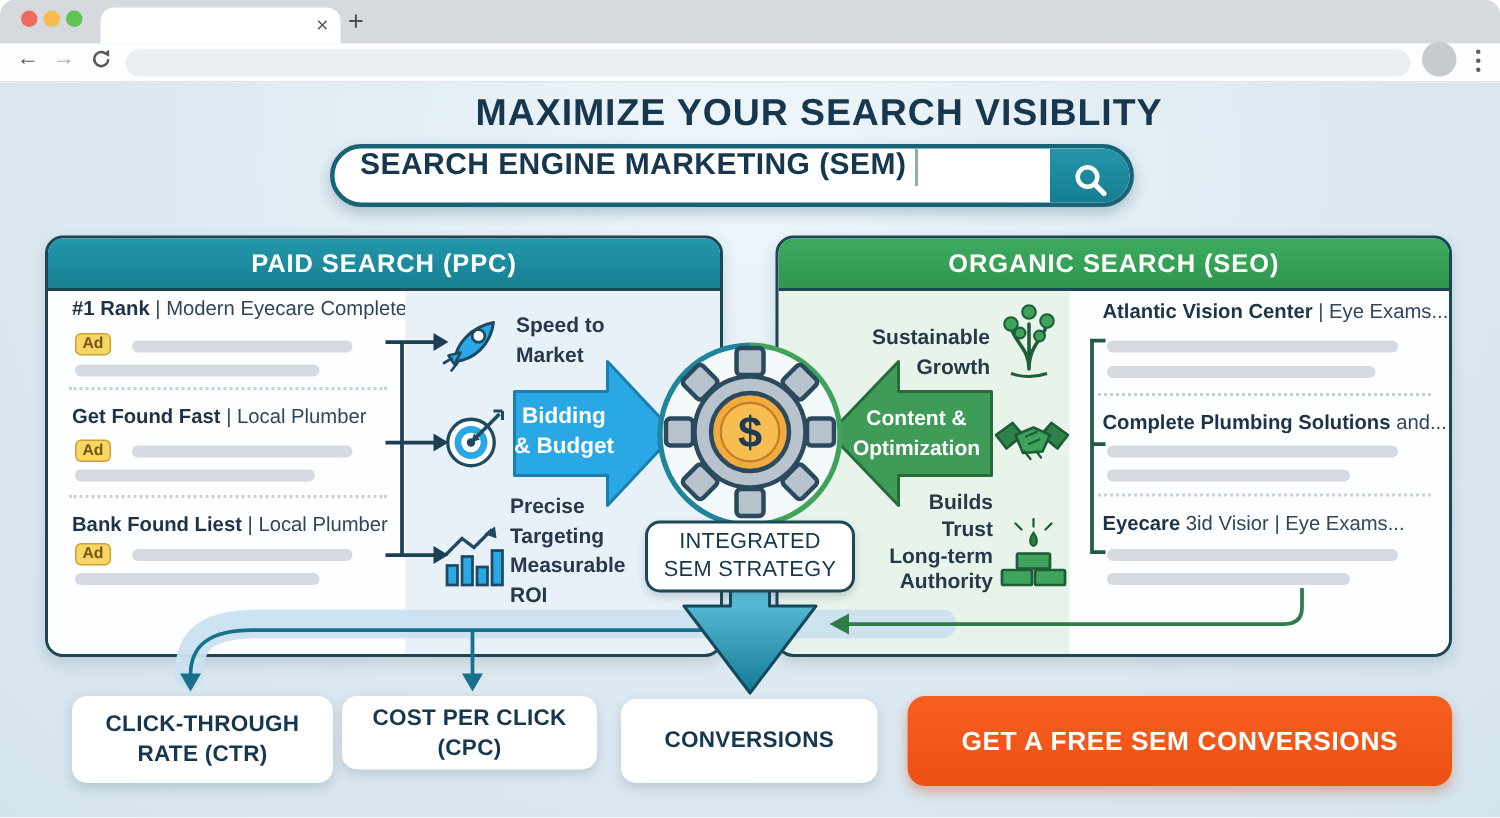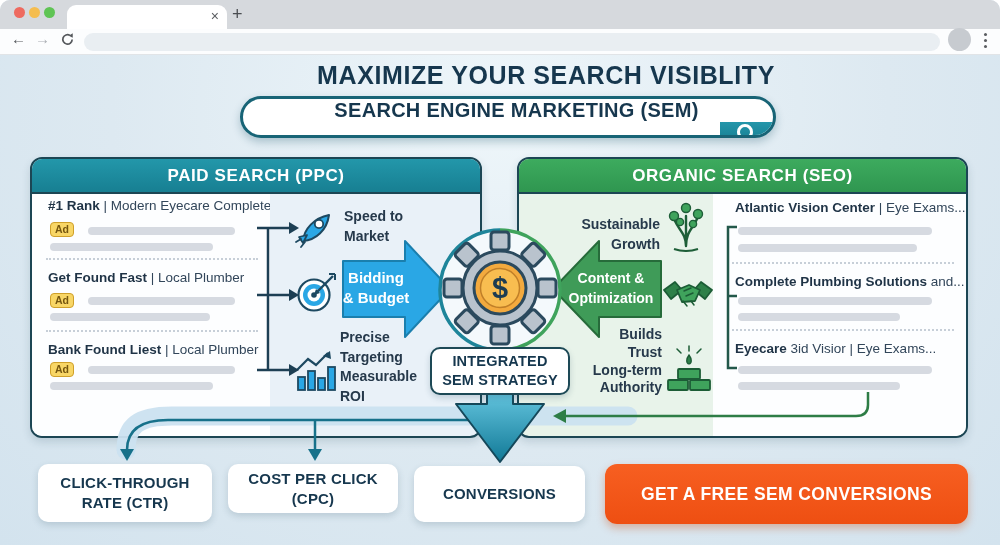--- a/index.html
+++ b/index.html
@@ -21,23 +21,23 @@
   .addressbar { position:absolute; left:84px; top:33px; width:856px; height:18px;
                 background:#e9eef2; border-radius:10px; font-size:11px; color:#5a6b77; padding:2px 10px; }
   .avatar { position:absolute; left:948px; top:28px; width:23px; height:23px; border-radius:50%; background:#c7cbd0; }
   .menu-dots { position:absolute; left:984px; top:33px; width:4px; }
   .menu-dots i { display:block; width:3px; height:3px; border-radius:50%; background:#5a5d61; margin:0 0 3px 0; }
   
   .abs { position:absolute; }
   .pre { white-space:pre-line; }
   .page-title { left:0; top:61px; width:1000px; text-align:center; font-size:25px; font-weight:bold;
                 letter-spacing:.6px; color:#16374e;margin-left:46px; }
-  .searchbar { left:240px; top:96px; width:536px; height:42px; background:#fff;
+  .searchbar { left:220px; top:96px; width:536px; height:42px; background:#fff;
                border:3px solid #186476; border-radius:23px; box-shadow:0 4px 9px rgba(23,80,100,.28);
-               display:flex; align-items:center; overflow:hidden;flex-direction:column; }
+               display:flex; align-items:flex-start; overflow:hidden; }
   .search-text { padding-left:17px; font-size:20px; font-weight:bold; letter-spacing:.3px; color:#16374e; white-space:nowrap; }
   .caret { width:2px; height:25px; background:#93aab8; margin-left:6px; }
   .search-btn { margin-left:auto; width:53px; height:42px; border:none;
                 background:linear-gradient(180deg,#2496aa,#14798d); display:flex; align-items:center;
                 justify-content:center; cursor:pointer; }
   .panel { position:absolute; border:2.5px solid #1c4654; border-radius:12px;
            box-shadow:0 4px 9px rgba(30,70,90,.16); overflow:hidden; }
   .panel-h { height:35px; display:flex; align-items:center; justify-content:center; color:#fff;
              font-size:17px; font-weight:bold; letter-spacing:.6px; border-bottom:2px solid #1c4654; }
   .wz { position:absolute; top:35px; bottom:0; background:#fdfeff; }
@@ -48,21 +48,21 @@
   .gl { position:absolute; height:8px; border-radius:4px; background:#d6dae1; }
   .sep { position:absolute; height:0; border-top:2px dotted #c7cfd8; }
   .benefit { position:absolute; font-size:14px; font-weight:bold; color:#26394b; line-height:20px; }
   .arrow-label { position:absolute; text-align:center; color:#fff; font-weight:bold; }
   .metric { position:absolute; background:#fff; border-radius:10px; box-shadow:0 3px 7px rgba(40,70,90,.18);
             display:flex; align-items:center; justify-content:center; text-align:center;
             font-size:15px; font-weight:bold; color:#16374e; line-height:20px; letter-spacing:.2px; }
   .strategy { position:absolute; left:430px; top:347px; width:140px; height:48px; background:#fff;
               border:2.5px solid #1d4956; border-radius:10px; box-shadow:0 3px 6px rgba(30,70,90,.2);
               display:flex; align-items:center; justify-content:center; text-align:center;
-              font-size:14.5px; font-weight:bold; color:#15374e; line-height:19px; letter-spacing:.2px; }
+              font-size:14.5px; font-weight:normal; color:#15374e; line-height:19px; letter-spacing:.2px; }
   .cta { position:absolute; left:605px; top:464px; width:363px; height:60px; border:none; border-radius:12px;
          background:linear-gradient(180deg,#f75f21,#ee4f12); color:#fff; font-family:inherit;
          font-size:17.5px; font-weight:bold; letter-spacing:.4px; cursor:pointer;
          box-shadow:0 4px 8px rgba(200,70,10,.35); }
   svg { display:block; }
   .overlay { position:absolute; left:0; top:0; pointer-events:none; }
 </style>
 </head>
 <body>
 
@@ -290,21 +290,21 @@
   </svg>
 
   <div class="arrow-label pre" style="left:341px;top:268px;width:70px;font-size:15px;line-height:20px">Bidding
 &amp; Budget</div>
   <div class="arrow-label pre" style="left:558px;top:269px;width:106px;font-size:14px;line-height:19.5px">Content &amp;
 Optimization</div>
 
   <div class="strategy pre">INTEGRATED
 SEM STRATEGY</div>
 
-  <div class="metric pre" style="left:38px;top:464px;width:174px;height:58px">CLICK-THROUGH
+  <div class="metric pre" style="left:48px;top:464px;width:174px;height:58px">CLICK-THROUGH
 RATE (CTR)</div>
   <div class="metric pre" style="left:228px;top:464px;width:170px;height:49px">COST PER CLICK
 (CPC)</div>
   <div class="metric pre" style="left:414px;top:466px;width:171px;height:56px">CONVERSIONS</div>
 
   <button class="cta">GET A FREE SEM CONVERSIONS</button>
 
 </div>
 
 </body></html>

